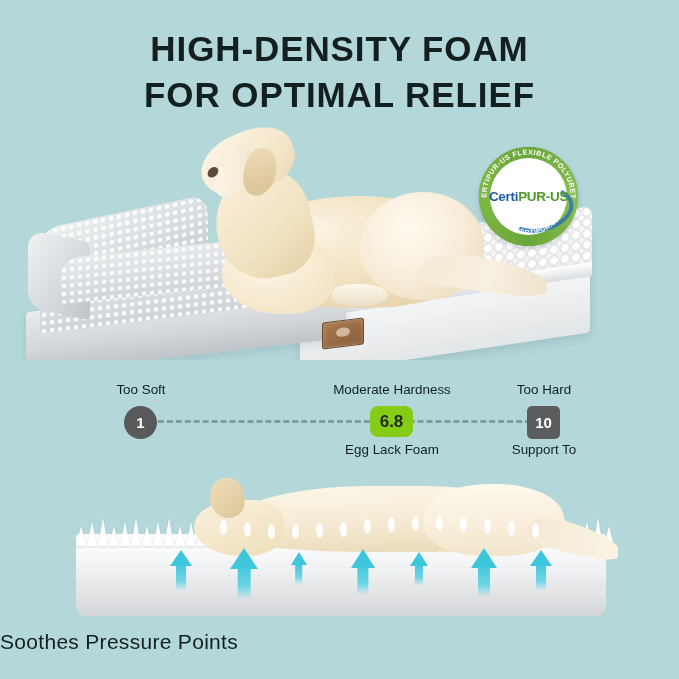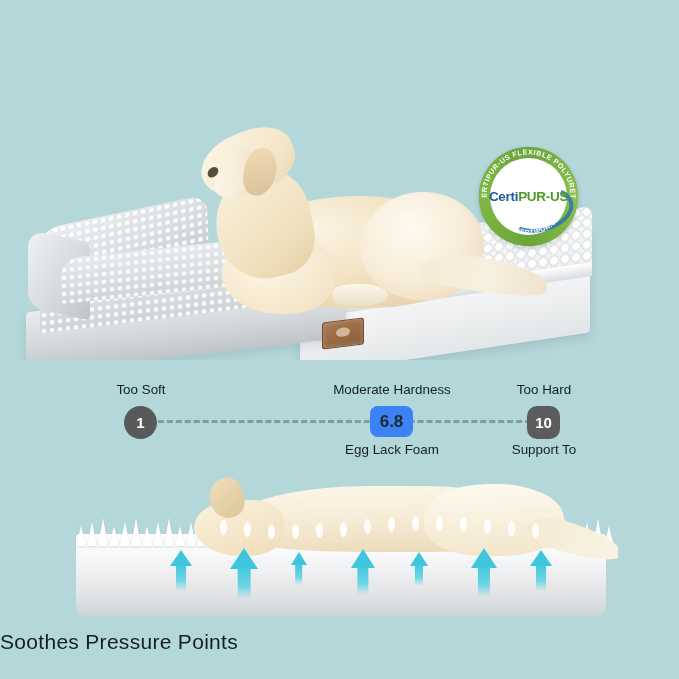--- a/index.html
+++ b/index.html
@@ -249,22 +249,22 @@
   .scale-line {
     position: absolute; left: 140px; top: 45px;
     width: 400px; height: 0;
     border-top: 3px dashed #7d9ea1;
   }
   .mk { position: absolute; top: 31px; display: flex; align-items: center; justify-content: center;
         font-weight: 700; color: #ffffff; }
   .mk-1 { left: 124px; width: 33px; height: 33px; border-radius: 50%;
           background: #58595b; font-size: 15px; }
   .mk-mid { left: 370px; width: 43px; height: 31px; border-radius: 8px;
-            background: #3b82f6; color: #22292b; font-size: 17px; }
-  .mk-10 { left: 527px; width: 33px; height: 33px; border-radius: 10px;
+            background: #84cc16; color: #22292b; font-size: 17px; }
+  .mk-10 { left: 527px; width: 33px; height: 33px; border-radius: 5px;
            background: #5b5c5e; font-size: 15px; }
   .lbl-top, .lbl-bot {
     position: absolute; text-align: center;
     color: #13201f; font-size: 13.4px; line-height: 1.28;
   }
   .lbl-top { top: 6px; }
   .lbl-bot { top: 66px; }
   .c1 { left: 60px; width: 162px; }
   .c2 { left: 311px; width: 162px; }
   .c3 { left: 461px; width: 166px; }
@@ -358,20 +358,24 @@
     color: #13201f;
     font-size: 21px;
     letter-spacing: .3px;
   }
 </style>
 </head>
 <body>
 
 <div id="page">
 
+  <div class="headline">
+    <span>HIGH-DENSITY FOAM</span>
+    <span>FOR OPTIMAL RELIEF</span>
+  </div>
 
   <div class="hero">
     <div class="foam-slab"></div>
     <div class="foam-top"></div>
     <div class="foam-edge"></div>
 
     <div class="bed-base"></div>
     <div class="bed-deck"></div>
     <div class="bolster-back"></div>
     <div class="bolster-side"></div>

